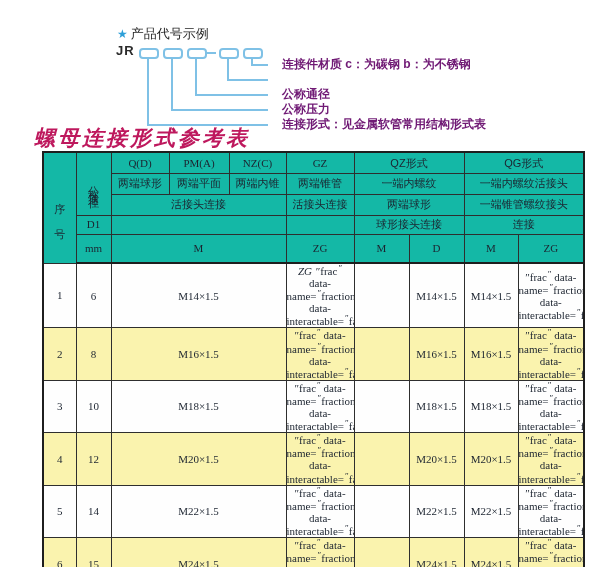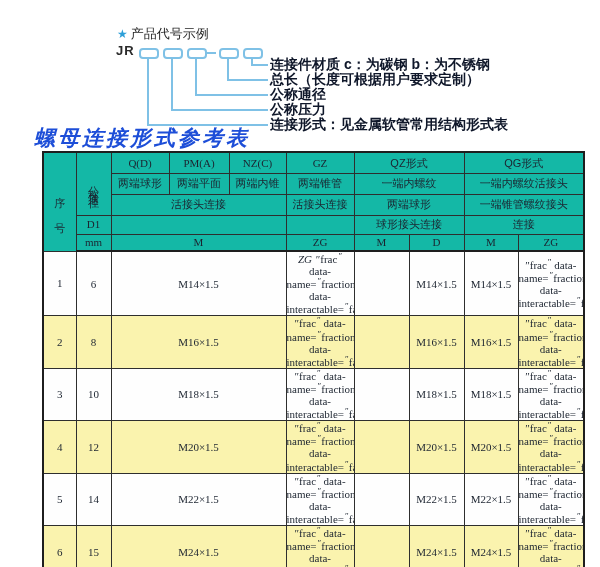--- a/index.html
+++ b/index.html
@@ -7,41 +7,41 @@
     position:relative;width:600px;height:567px;background:#ffffff;
     font-family:"Liberation Sans",sans-serif;color:#1f1f1f;overflow:hidden;
   }
   
   .star-line{position:absolute;left:117px;top:25px;font-size:13px;font-weight:normal;}
   .star{color:#2d9fd8;margin-right:3px;font-size:12px;}
   .jr{position:absolute;left:116px;top:43px;font-size:13px;font-weight:bold;color:#2a2a2a;letter-spacing:1px;}
   .code-box{position:absolute;top:48px;width:16px;height:7px;border:2px solid #7fc1e6;border-radius:4px;background:#fff;}
   .code-dash{position:absolute;top:52px;width:9px;border-top:2px solid #7fc1e6;}
   .elbow{position:absolute;border-left:2px solid #7fc1e6;border-bottom:2px solid #7fc1e6;}
-  .diag-label{position:absolute;left:270px;font-size:14px;font-weight:bold;line-height:14px;white-space:nowrap;color:#0f172a;}
+  .diag-label{position:absolute;left:282px;font-size:12px;font-weight:bold;line-height:14px;white-space:nowrap;color:#701a75;}
   
   .page-title{
     position:absolute;left:34px;top:124px;font-size:21px;font-weight:bold;
-    font-family:"Liberation Serif",serif;font-style:italic;letter-spacing:3px;color:#1d4ed8;
+    font-family:"Liberation Serif",serif;font-style:italic;letter-spacing:3px;color:#be185d;
   }
   
   table.spec{
     position:absolute;left:42px;top:151px;width:541px;
     border-collapse:collapse;table-layout:fixed;
     border:2px solid #1e1e1e;
   }
   table.spec th,table.spec td{
     border:1px solid #2e2e2e;padding:0;text-align:center;vertical-align:middle;
     font-size:11px;font-weight:normal;line-height:1.1;color:#1c2430;overflow:hidden;
   }
   thead th{background:#14b8a6;}
   thead tr:last-child th{border-bottom:2px solid #1e1e1e;}
   .hr{height:21px;}
   .hr4{height:19px;}
-  .hr5{height:17px;margin-top:8px;}
+  .hr5{height:29px;margin-top:8px;}
   tbody tr{height:21px;background:#fefefe;}
   tbody tr.alt{background:#faf3ae;}
   tbody tr.alt td{background:#faf3ae;}
   .lat{font-family:"Liberation Serif",serif;font-size:11.5px;}
   .v-text{writing-mode:vertical-rl;text-orientation:upright;display:inline-block;}
   .v-serial{letter-spacing:26px;padding-top:26px;}
   .v-diam{letter-spacing:4px;padding-top:4px;}
   .inch{font-size:9px;vertical-align:4px;margin-left:1px;}
   .zgp{font-style:italic;margin-right:1px;}
 </style>
@@ -62,21 +62,20 @@
   <div class="code-box" style="left:219px"></div>
   <div class="code-box" style="left:243px"></div>
 
   <div class="elbow" style="left:251px;top:57px;width:15px;height:7px"></div>
   <div class="elbow" style="left:227px;top:57px;width:39px;height:22px"></div>
   <div class="elbow" style="left:195px;top:57px;width:71px;height:37px"></div>
   <div class="elbow" style="left:171px;top:57px;width:95px;height:52px"></div>
   <div class="elbow" style="left:147px;top:57px;width:119px;height:67px"></div>
 
   <div class="diag-label" style="top:57px">连接件材质  c：为碳钢  b：为不锈钢</div>
-  <div class="diag-label" style="top:72px">总长（长度可根据用户要求定制）</div>
   <div class="diag-label" style="top:87px">公称通径</div>
   <div class="diag-label" style="top:102px">公称压力</div>
   <div class="diag-label" style="top:117px">连接形式：见金属软管常用结构形式表</div>
 
   <div class="page-title">螺母连接形式参考表</div>
 
   <table class="spec">
     <colgroup>
       <col style="width:33px">
         <col style="width:35px">

